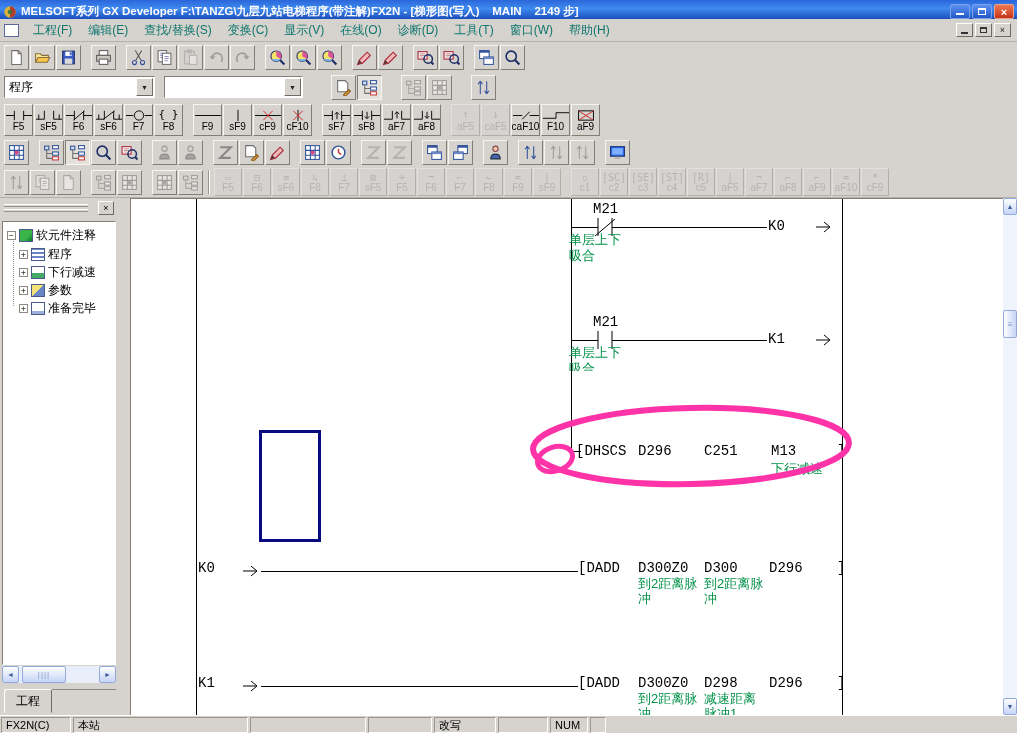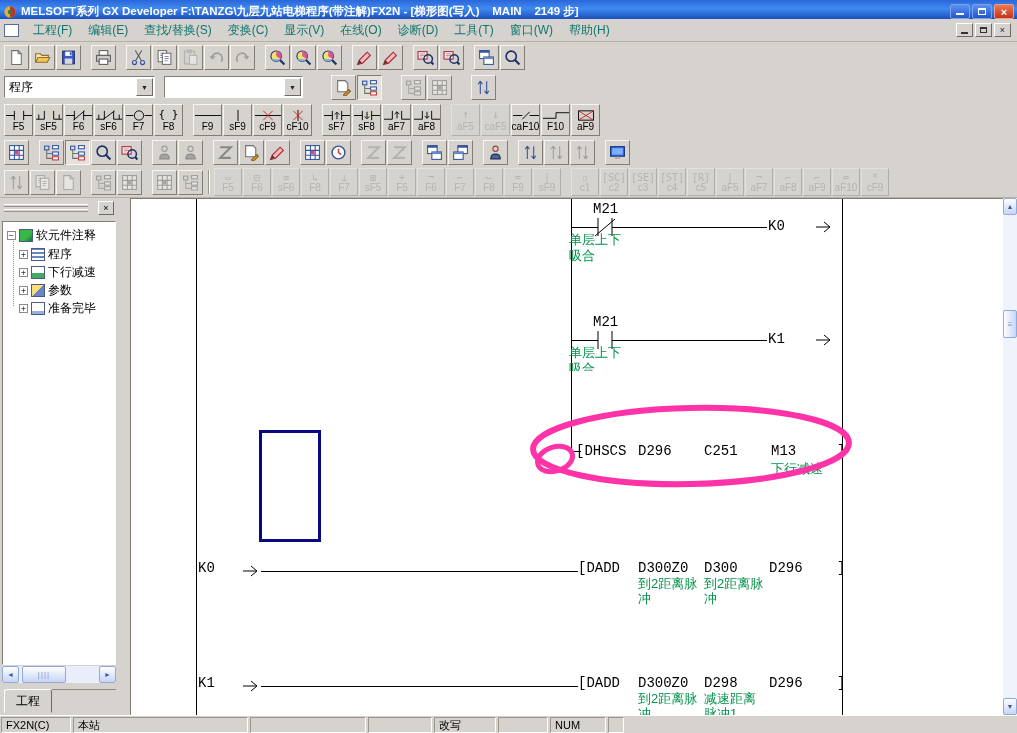--- a/index.html
+++ b/index.html
@@ -922,19 +922,19 @@
       </div>
     <div class="spane" style="width:175px">
         <span>本站</span>
       </div>
     <div class="spane" style="width:116px"></div>
     <div class="spane" style="width:64px"></div>
     <div class="spane" style="width:62px">
         <span>改写</span>
       </div>
     <div class="spane" style="width:50px"></div>
-    <div class="spane" style="width:56px">
+    <div class="spane" style="width:38px">
         <span>NUM</span>
       </div>
     <div class="spane" style="width:16px"></div>
   </div>
 
 </div>
 
 </body></html>

